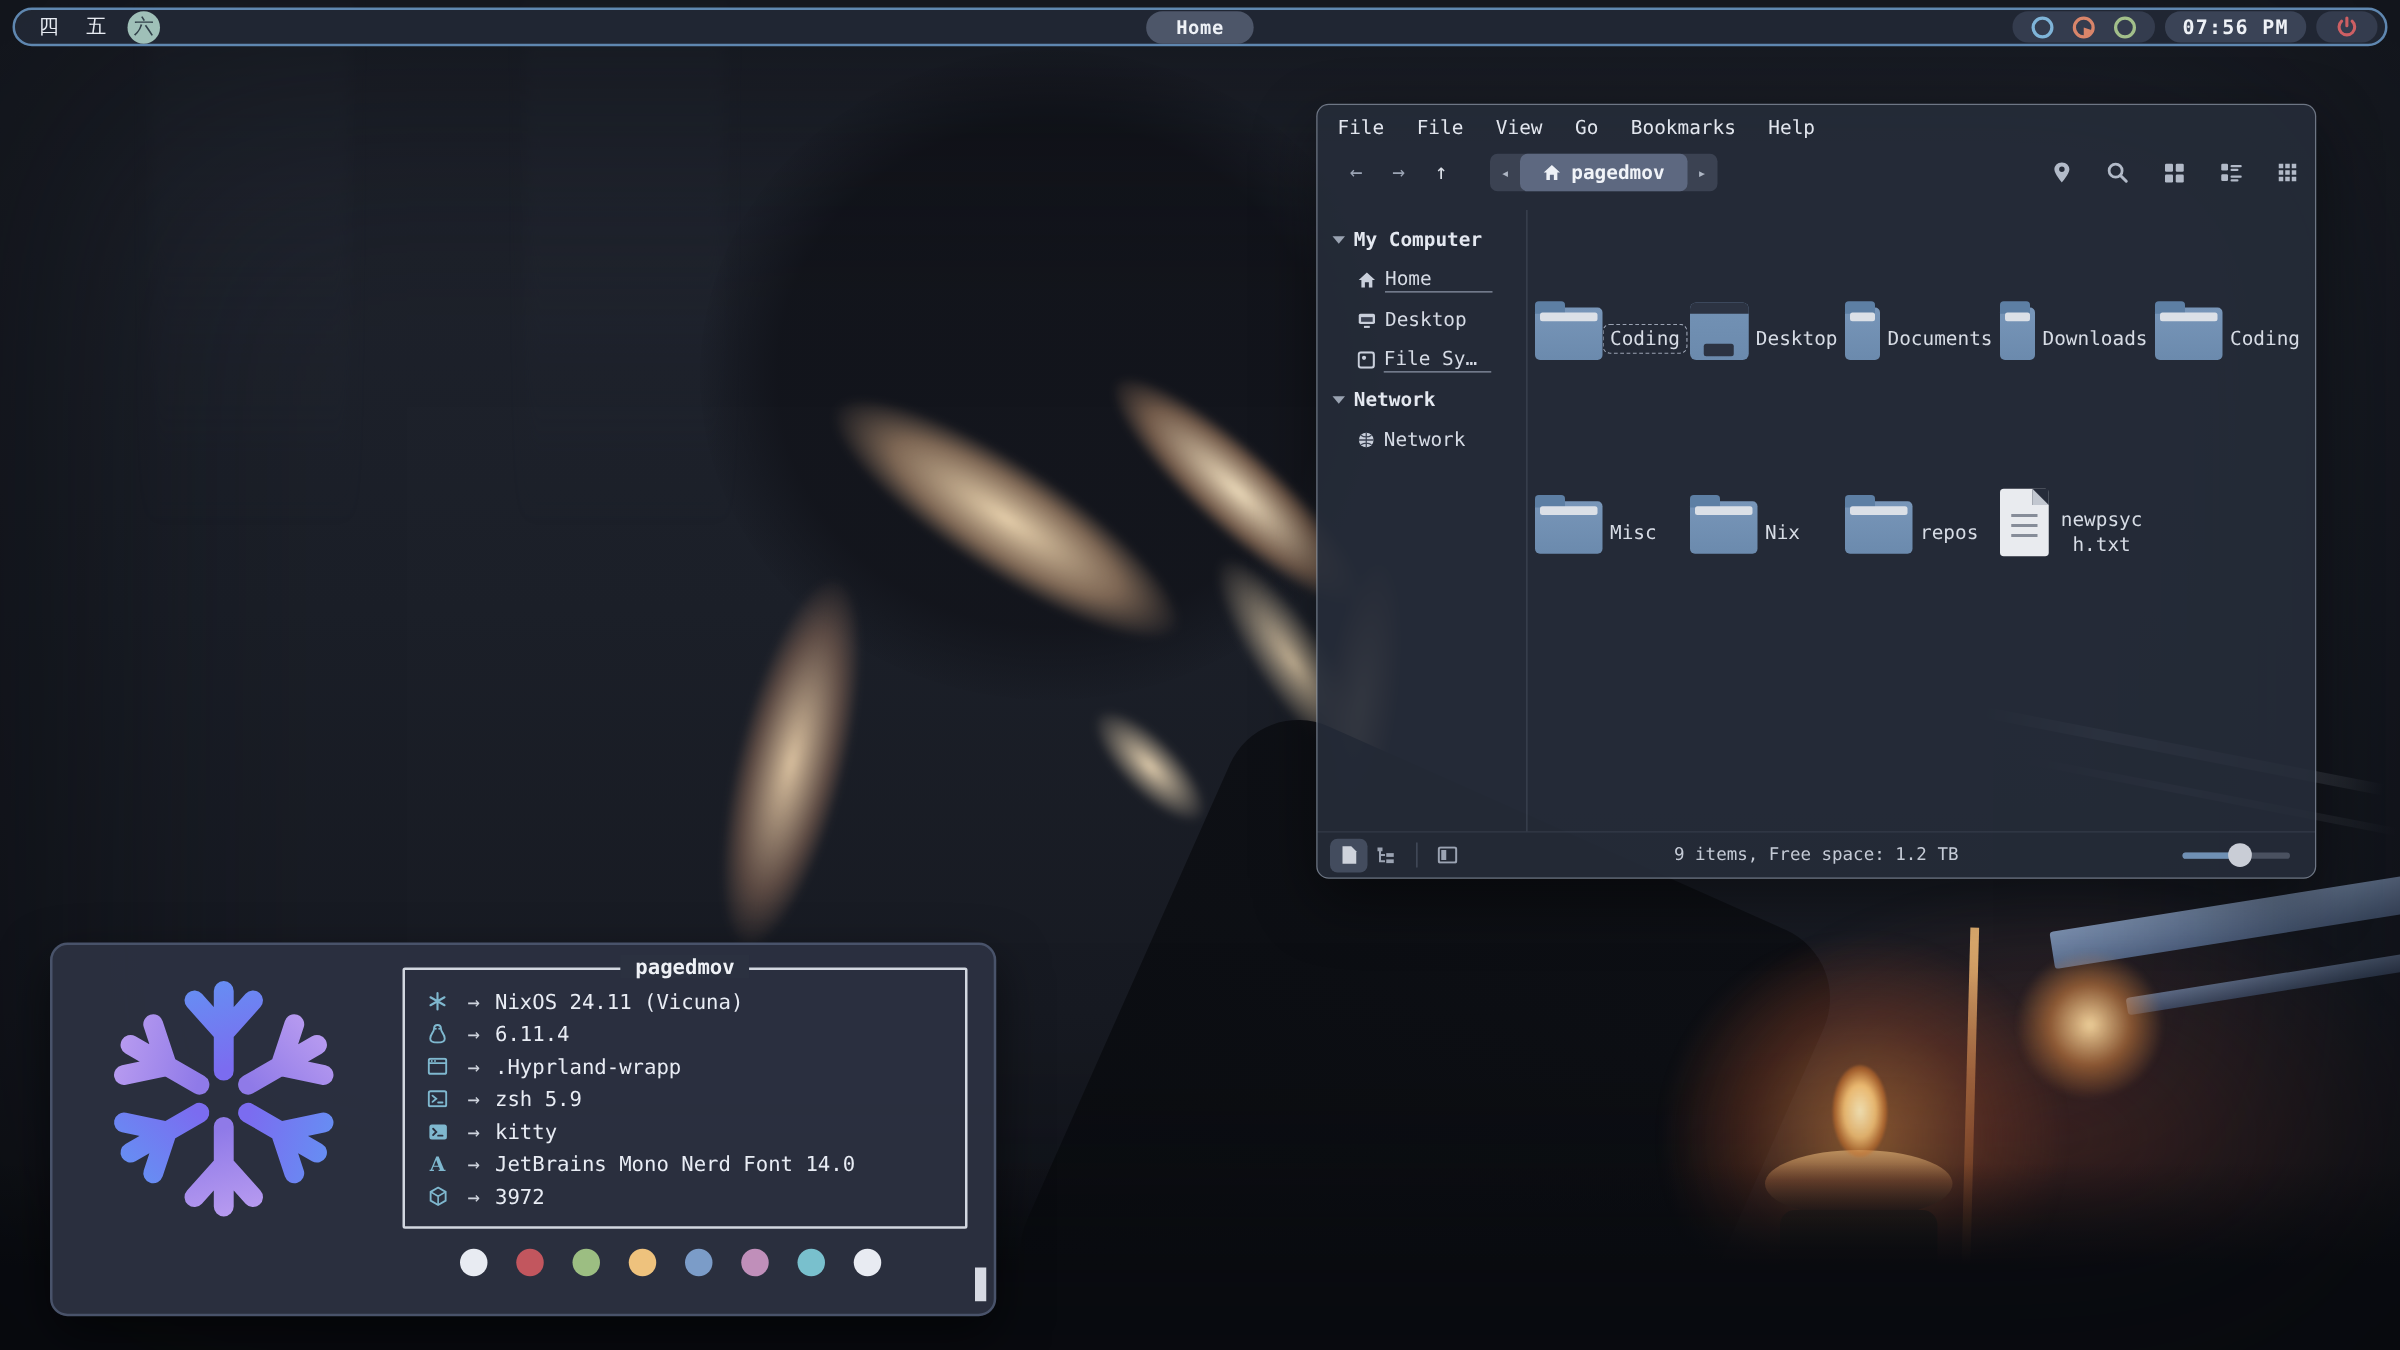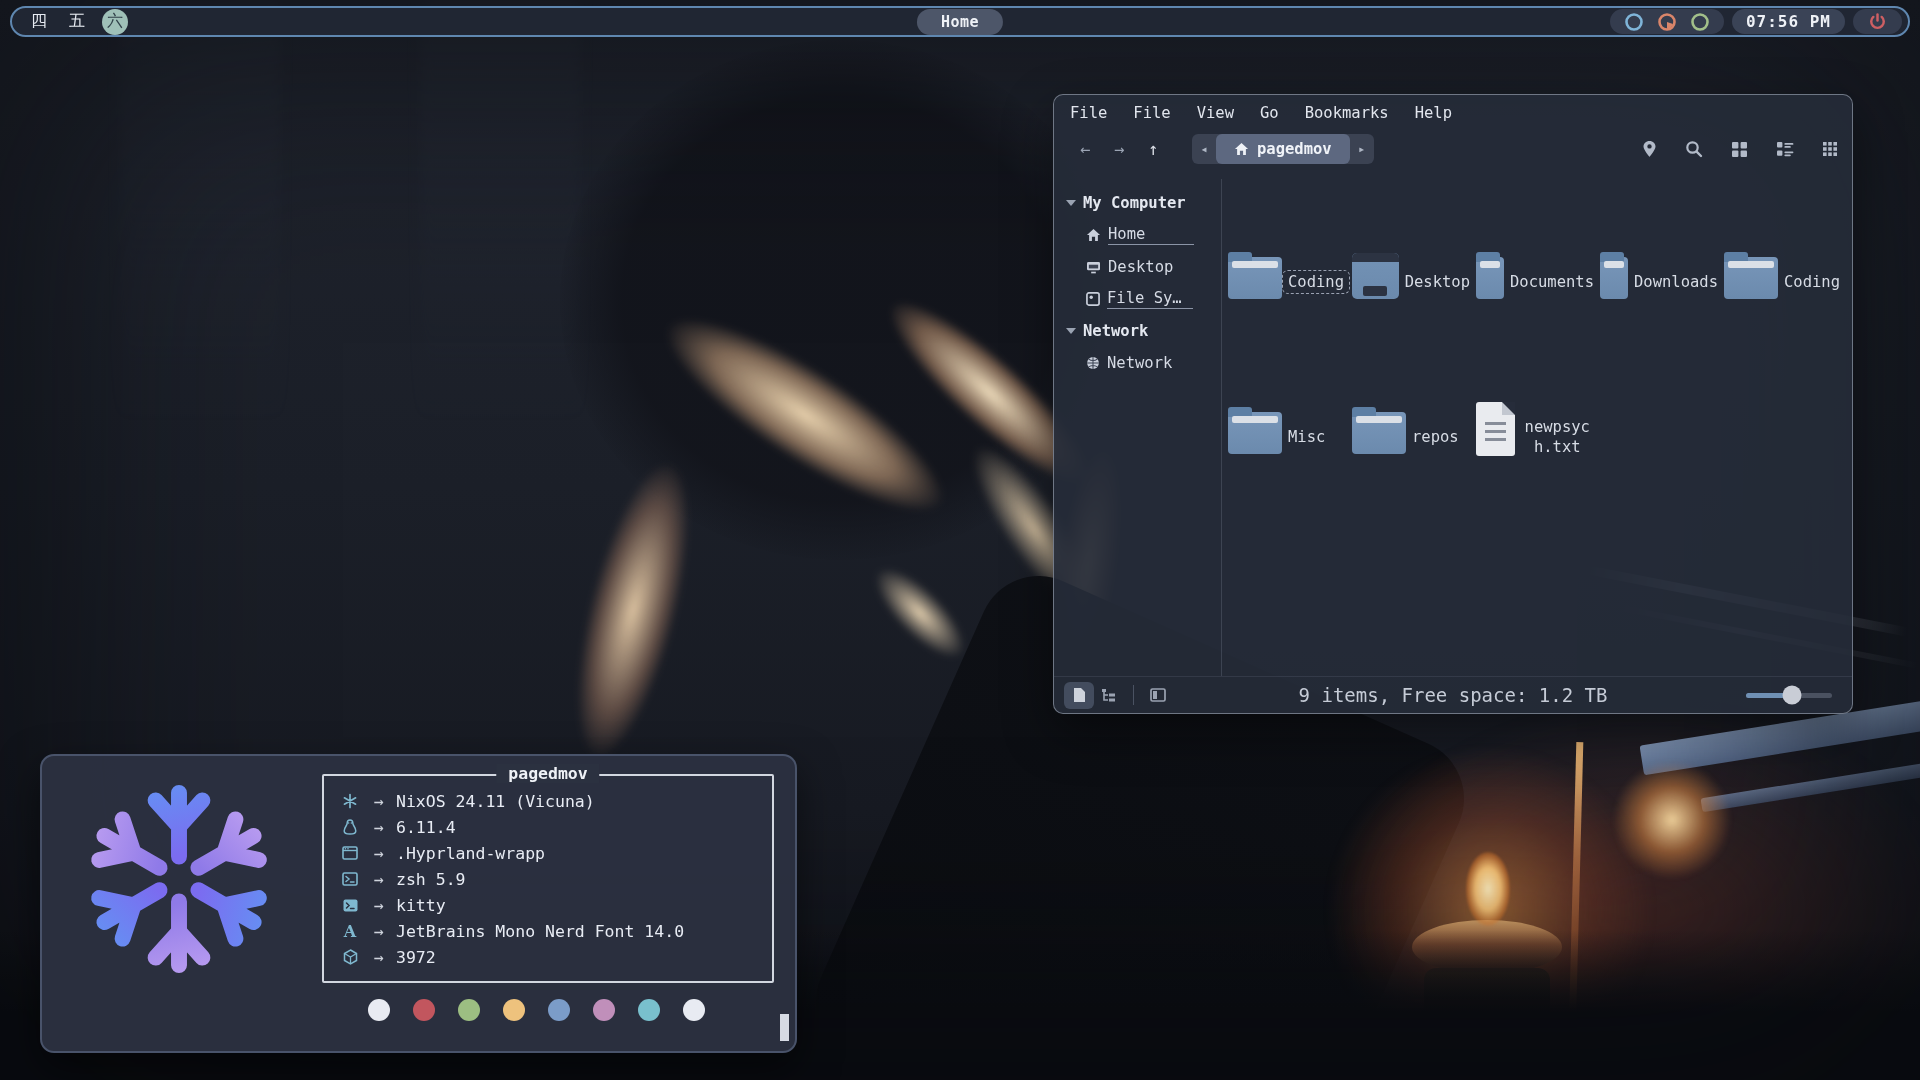--- a/index.html
+++ b/index.html
@@ -64,21 +64,21 @@
   .bar-title { position:absolute; left:50%; transform:translateX(-50%);
     background:#4d5669; color:#eef1f6; font-weight:bold; font-size:15px;
     padding:4px 24px; border-radius:14px; letter-spacing:.5px; }
   .bar-right { margin-left:auto; display:flex; align-items:center; gap:8px; padding-right:6px; }
   .tray-pill { background:#343c4e; border-radius:14px; height:25px; display:flex; align-items:center; gap:13px; padding:0 14px; }
   .clock-pill { background:#3a4356; border-radius:14px; height:25px; display:flex; align-items:center; padding:0 14px;
     color:#eef1f6; font-size:16px; font-weight:bold; letter-spacing:1px; }
   .power-pill { background:#343c4e; border-radius:14px; height:25px; display:flex; align-items:center; padding:0 15px; }
 
   
-  #fm { position:absolute; left:1053px; top:94px; width:800px; height:620px;
+  #fm { position:absolute; left:1053px; top:83px; width:800px; height:620px;
     background:rgba(37,43,56,.92); border:1px solid rgba(185,195,212,.5); border-radius:10px;
     box-shadow:0 18px 50px rgba(0,0,0,.45); z-index:30; color:#dbe0ea; font-size:15.5px; }
   .fm-menubar { display:flex; gap:26px; padding:9px 16px 6px 16px; }
   .fm-menu-item { color:#e2e6ee; cursor:default; }
   .fm-toolbar { display:flex; align-items:center; height:42px; padding:0 14px; }
   .nav-arrow { font-size:17px; color:#9ba4b4; width:34px; text-align:center; }
   .nav-arrow.up { color:#d9dde5; }
   .pathbar { display:flex; align-items:stretch; height:30px; background:#3b4252; border-radius:6px; margin-left:22px; }
   .path-chevron { width:24px; display:flex; align-items:center; justify-content:center; color:#aeb6c4; font-size:12px; }
   .path-seg { background:#5d6880; border-radius:6px; display:flex; align-items:center; gap:8px;
@@ -106,21 +106,21 @@
   .icon-txt { width:44px; height:54px; background:#e9ebef; border-radius:3px; position:relative; margin-top:-2px; }
   .icon-txt::before { content:""; position:absolute; top:0; right:0; width:0; height:0;
     border-top:13px solid #262c3a; border-left:13px solid #c2c7d0; }
   .icon-txt::after { content:""; position:absolute; left:9px; right:9px; top:20px; height:24px;
     background:repeating-linear-gradient(180deg,#878d99 0 3px,transparent 3px 8px); }
   .fm-status { position:absolute; bottom:0; left:0; right:0; height:37px; display:flex; align-items:center; padding:0 10px;
     border-top:1px solid rgba(125,135,155,.18); }
   .st-btn { width:30px; height:27px; border-radius:6px; display:flex; align-items:center; justify-content:center; }
   .st-btn.active { background:#434c5e; }
   .st-sep { width:1px; height:20px; background:#4a5262; margin:0 9px; }
-  .st-text { position:absolute; left:50%; transform:translateX(-50%); color:#c5cbd6; font-size:19px; }
+  .st-text { position:absolute; left:50%; transform:translateX(-50%); color:#c5cbd6; font-size:14px; }
   .zoom-slider { margin-left:auto; width:86px; height:5px; background:#4a5160; border-radius:3px; position:relative; margin-right:10px; }
   .zoom-fill { position:absolute; left:0; top:0; bottom:0; background:#6f90b4; border-radius:3px; }
   .zoom-knob { position:absolute; top:50%; transform:translate(-50%,-50%); width:19px; height:19px; border-radius:50%; background:#c9cdd6; }
 
   
   #term { position:absolute; left:40px; top:754px; width:757px; height:299px;
     background:rgba(43,49,64,.97); border:2px solid #49536a; border-radius:14px;
     box-shadow:0 16px 40px rgba(0,0,0,.5); z-index:30; }
   #nix-logo { position:absolute; left:34px; top:20px; }
   .fetch-box { position:absolute; left:280px; top:18px; width:452px; height:209px;
@@ -336,20 +336,24 @@
         <div class="icon-folder"></div>
         <div class="label">Downloads</div>
       </div>
       <div class="cell">
         <div class="icon-folder"></div>
         <div class="label">Coding</div>
       </div>
       <div class="cell">
         <div class="icon-folder"></div>
         <div class="label">Misc</div>
+      </div>
+      <div class="cell">
+        <div class="icon-folder"></div>
+        <div class="label">Nix</div>
       </div>
       <div class="cell">
         <div class="icon-folder"></div>
         <div class="label">repos</div>
       </div>
       <div class="cell">
         <div class="icon-txt"></div>
         <div class="label wrap">newpsych.txt</div>
       </div>
     </div>

